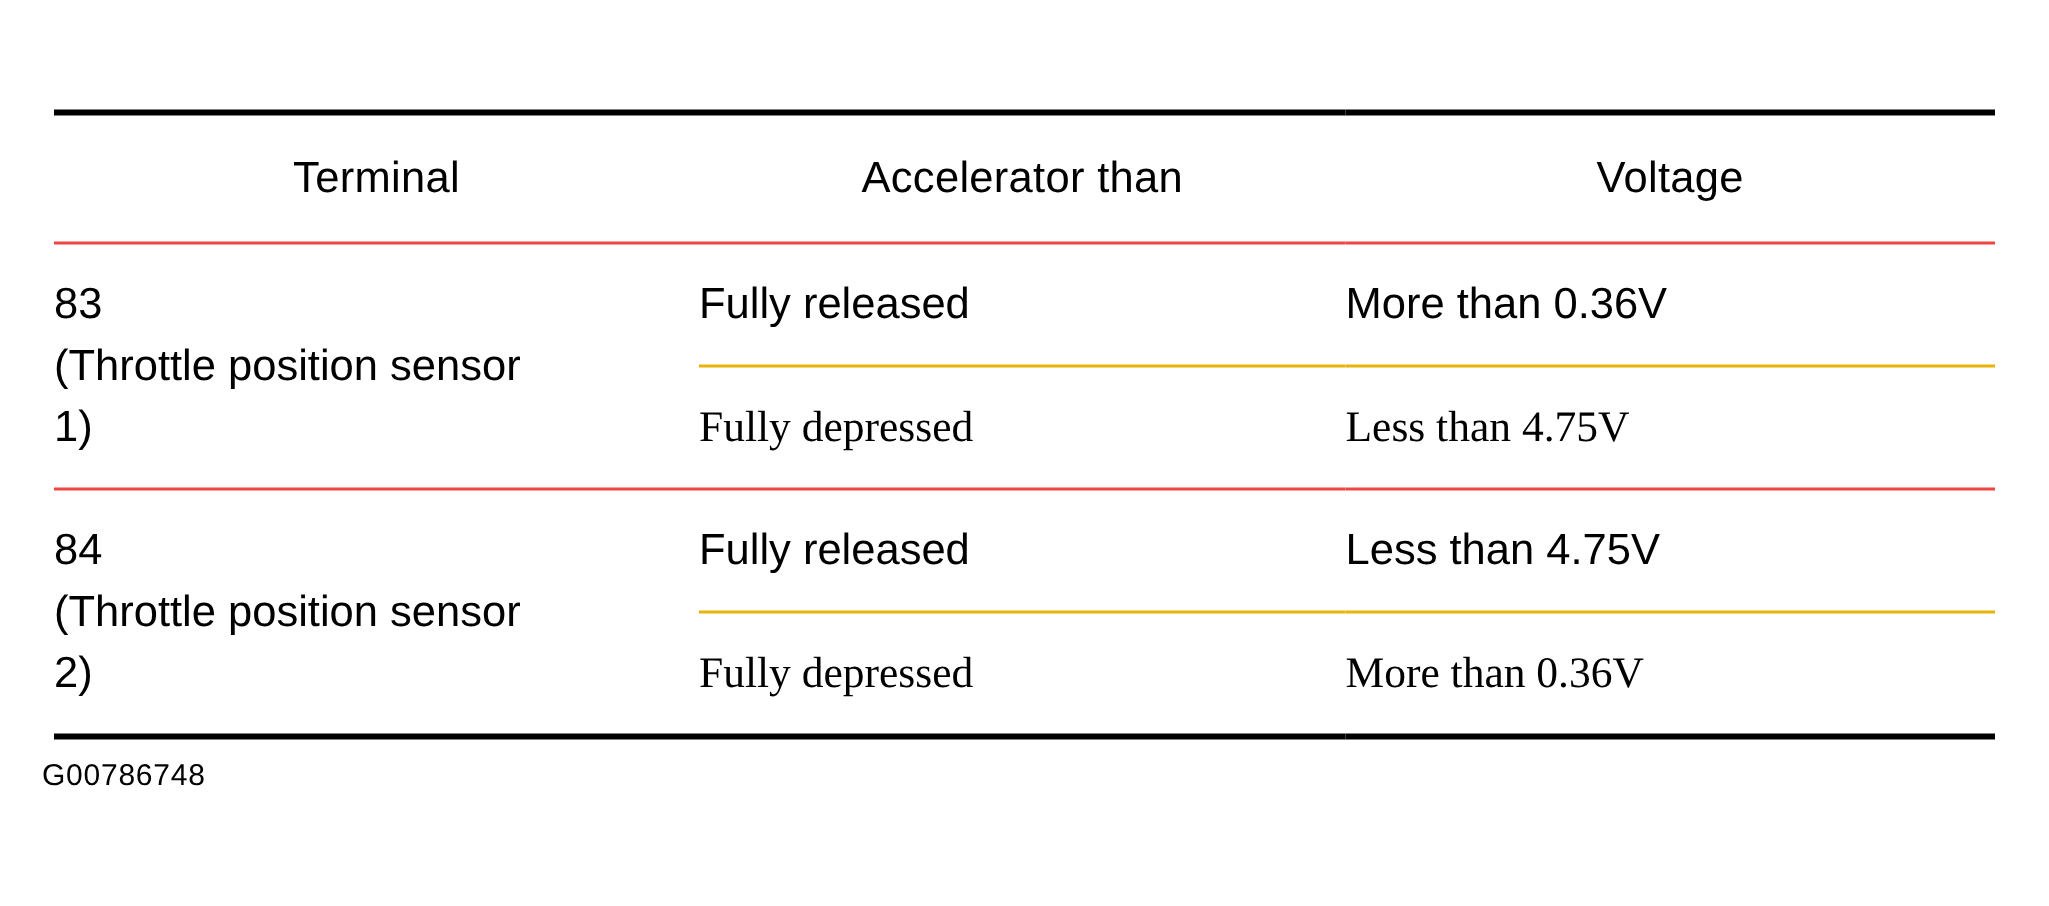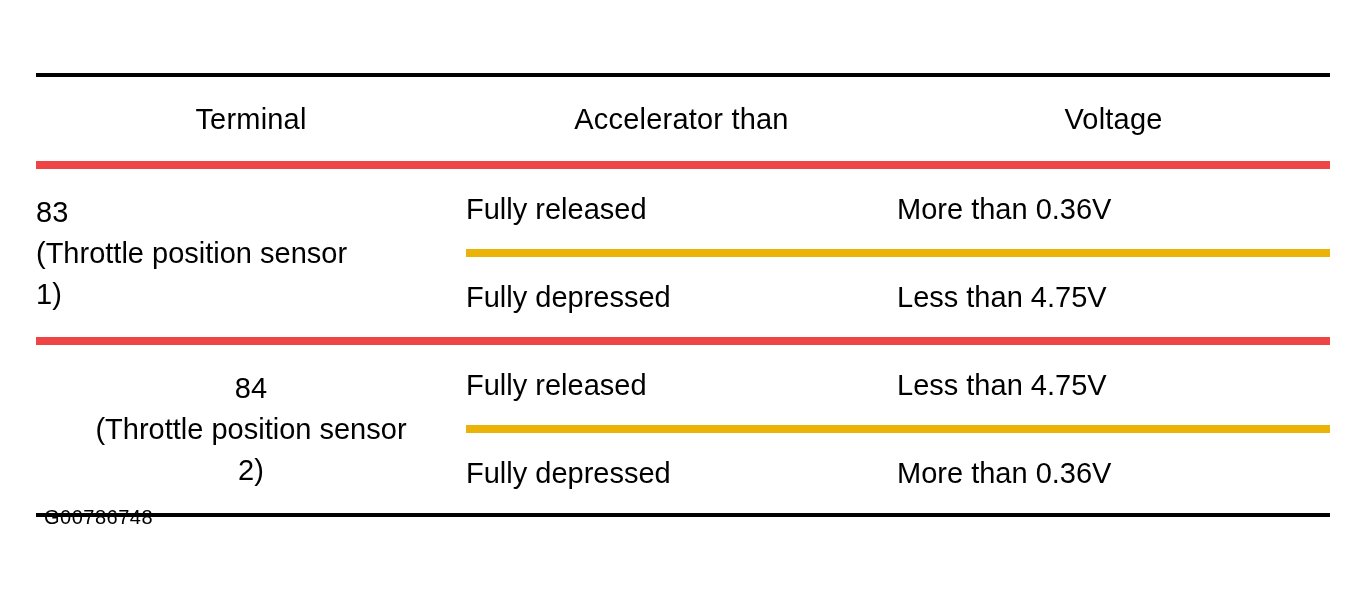--- a/index.html
+++ b/index.html
@@ -48,24 +48,25 @@
     border: 0;
   }
 
   
   .rule-top > td,
   .rule-top > th {
     border-top: 4px solid #000;
   }
   .rule-heavy > td,
   .rule-heavy > th {
-    border-top: 8px solid #ef4444;
+    border-top: 2px solid #ef4444;
   }
   .rule-thin > td {
-    border-top: 8px solid #eab308;
+    border-top: 2px solid #eab308;
+    font-family: Liberation Serif, serif;
   }
   .rule-bottom > td {
     border-bottom: 4px solid #000;
   }
 
   
   .col-div-left  { border-left: 4px solid #000; }
   .col-div-right { border-left: 4px solid #000; }
 
   .hdr-cell {
@@ -88,21 +89,21 @@
     font-size: 29px;
   }
 
   .terminal-line {
     display: block;
     white-space: nowrap;
   }
 
   .figure-caption {
     position: absolute;
-    left: 44px;
+    left: 28px;
     top: 506px;
     font-size: 20px;
     letter-spacing: 0.5px;
     font-family: "Liberation Sans", sans-serif;
   }
 </style>
 </head>
 <body>
 
 <div class="page">
@@ -132,21 +133,21 @@
         </td>
         <td class="data-cell col-div-left">Fully released</td>
         <td class="data-cell col-div-right">More than 0.36V</td>
       </tr>
       <tr class="rule-thin">
         <td class="data-cell col-div-left">Fully depressed</td>
         <td class="data-cell col-div-right">Less than 4.75V</td>
       </tr>
 
       <tr class="rule-heavy">
-        <td class="terminal-cell" rowspan="2" style="border-bottom: 4px solid rgb(0, 0, 0); text-align: center;">
+        <td class="terminal-cell" rowspan="2" style="border-bottom: 4px solid rgb(0, 0, 0);">
           <span class="terminal-line">84</span>
           <span class="terminal-line">(Throttle position sensor</span>
           <span class="terminal-line">2)</span>
         </td>
         <td class="data-cell col-div-left">Fully released</td>
         <td class="data-cell col-div-right">Less than 4.75V</td>
       </tr>
       <tr class="rule-thin rule-bottom">
         <td class="data-cell col-div-left">Fully depressed</td>
         <td class="data-cell col-div-right">More than 0.36V</td>

